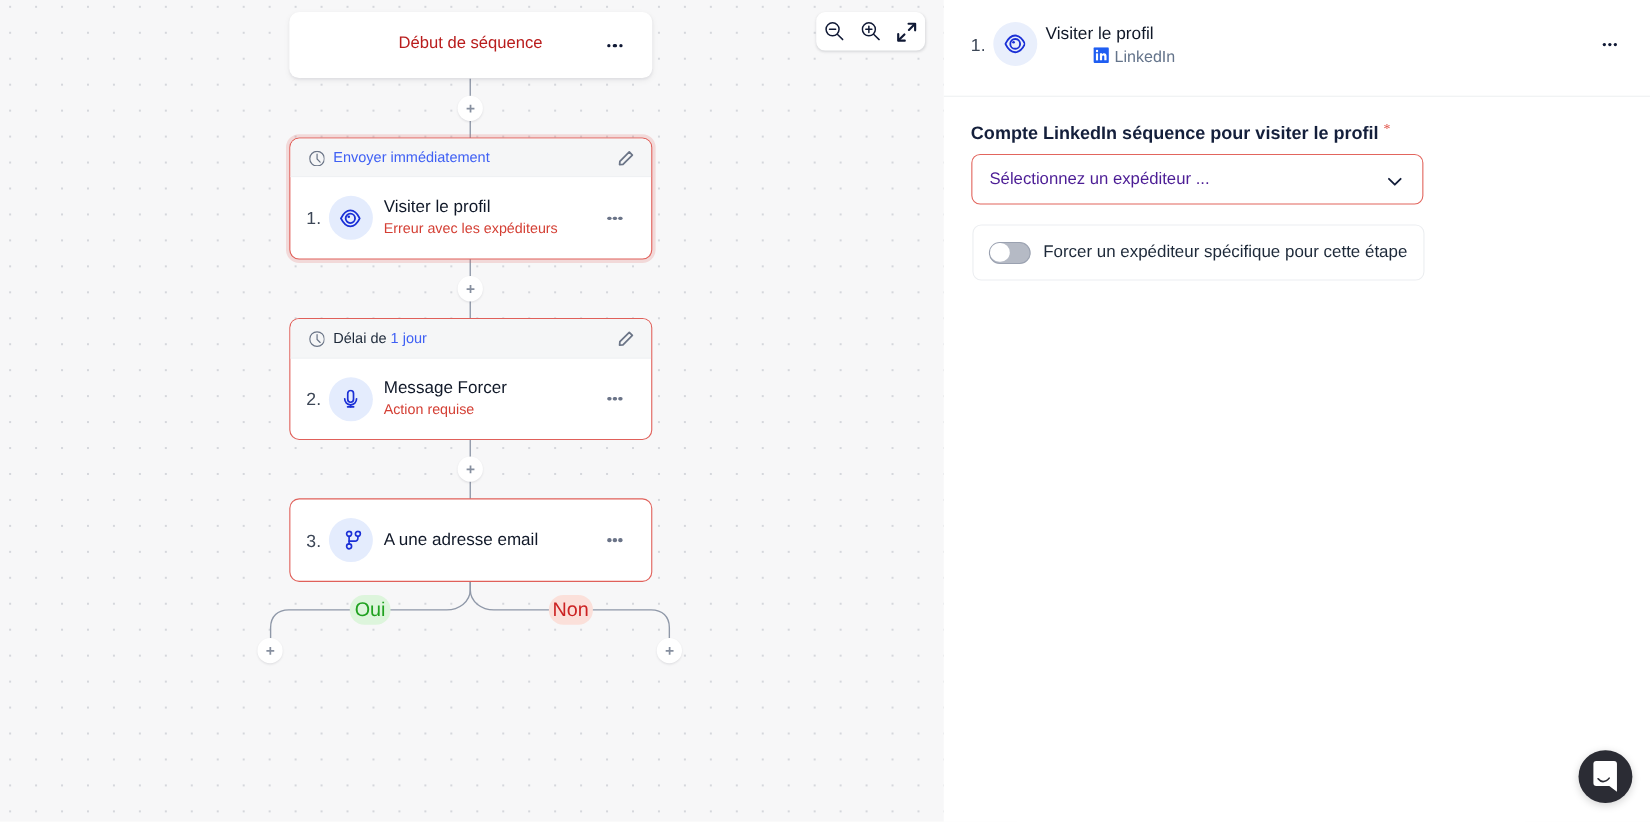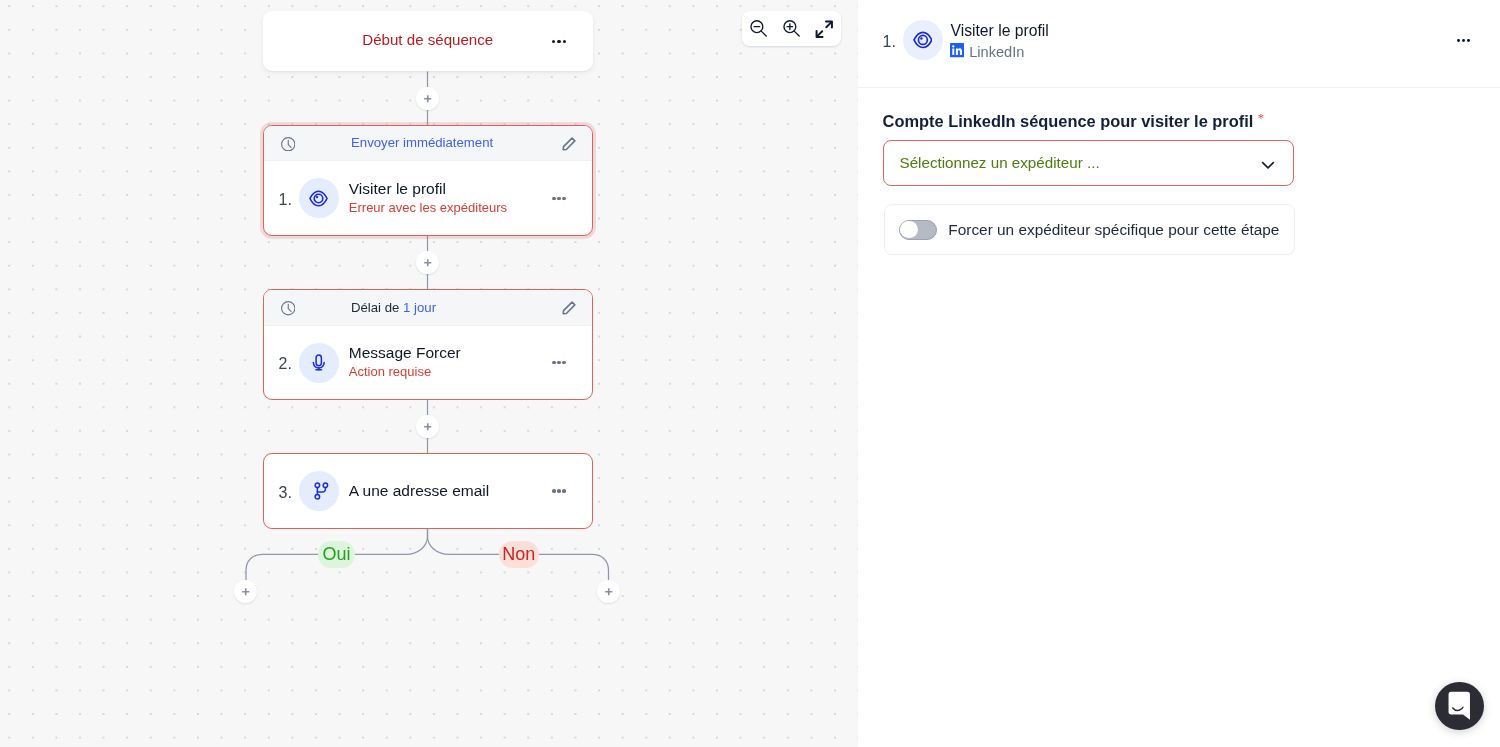--- a/index.html
+++ b/index.html
@@ -17,21 +17,21 @@
   .node{position:absolute;box-sizing:border-box;}
 
   .start-card{left:263px;top:11.2px;width:329.5px;height:60.3px;border-radius:9px;background:#fff;
     box-shadow:0 1px 2px rgba(16,24,40,.05), 0 2px 6px rgba(16,24,40,.05);}
   .start-title{position:absolute;left:0;right:0;top:-1.4px;height:60.3px;display:flex;align-items:center;justify-content:center;color:#b91c1c;font-size:15.1px;}
   .start-card .kebab{position:absolute;left:288.9px;top:28.7px;}
 
   .step-card{left:262.5px;width:330px;background:#fff;border:1px solid #e0605a;border-radius:9px;overflow:hidden;}
   .step-card.selected{box-shadow:0 0 0 3px rgba(226,101,93,.2);}
   .card-head{height:35.4px;background:#f5f6f7;border-bottom:1px solid #eff1f3;display:flex;align-items:center;
-    padding:0 14px 0 17px;box-sizing:border-box;gap:48px;}
+    padding:0 14px 0 17px;box-sizing:border-box;}
   .card-head-text{font-size:13.2px;color:#3f60f4;margin-left:8px;flex:1;}
   .card-head-text .muted{color:#1d2939;}
   .card-body{display:flex;align-items:center;padding:0 25.5px 0 15px;box-sizing:border-box;}
   .idx{font-size:16px;color:#3c4656;width:20.3px;line-height:13px;position:relative;top:1.4px;}
   .avatar{width:40px;height:40px;border-radius:50%;background:#e4ecfd;display:flex;align-items:center;justify-content:center;flex:0 0 40px;}
   .labels{margin-left:10px;flex:1;position:relative;top:-0.5px;}
   .lbl-title{font-size:15.5px;color:#101828;line-height:18px;}
   .lbl-sub{font-size:13px;color:#d43f34;line-height:16px;margin-top:2px;}
   .kebab{display:flex;align-items:center;}
   .kebab i{width:3.7px;height:3.7px;border-radius:50%;background:#6b7488;display:block;}
@@ -52,31 +52,31 @@
     box-shadow:0 1px 3px rgba(16,24,40,.08),0 1px 2px rgba(16,24,40,.06);}
   .zoombar svg{position:absolute;top:9.9px;}
 
   
   .panel{position:absolute;left:858px;top:0;width:642px;height:747px;background:#fff;box-sizing:border-box;}
   .panel-head{height:87.5px;box-sizing:border-box;border-bottom:1px solid #eef0f2;position:relative;}
   .p-idx{position:absolute;left:24.6px;top:35.2px;font-size:16px;color:#3c4656;line-height:13px;}
   .p-avatar{position:absolute;left:44.6px;top:20.4px;width:40px;height:40px;border-radius:50%;background:#e9effc;display:flex;align-items:center;justify-content:center;}
   .p-labels{position:absolute;left:92.5px;top:21.5px;}
   .p-title{font-size:15.7px;color:#101828;line-height:18px;}
-  .p-sub{display:flex;align-items:flex-start;margin-top:2.6px;height:15px;}
+  .p-sub{display:flex;align-items:flex-start;margin-top:2.6px;height:15px;margin-left:44px;}
   .p-sub-text{font-size:14.6px;color:#64748b;margin-left:5px;line-height:15px;position:relative;top:3.2px;}
   .p-kebab i{width:2.9px;height:2.9px;border-radius:50%;background:#101935;display:block;}
   .p-kebab{display:flex;gap:2.2px;position:absolute;left:598.9px;top:39.1px;}
 
   .form{position:absolute;left:0;top:87.5px;width:642px;}
   .f-label{position:absolute;left:24.6px;top:24.3px;font-size:16.4px;font-weight:bold;color:#141f3b;line-height:18px;white-space:nowrap;}
   .f-label .req{color:#e04a3f;font-size:12.5px;font-family:"Liberation Serif",serif;font-weight:normal;position:relative;top:-5.2px;margin-left:4.4px;}
   .select{position:absolute;left:25px;top:52px;width:411px;height:46.5px;box-sizing:border-box;border:1px solid #e2655d;border-radius:8px;
     display:flex;align-items:center;padding:0 15.5px;}
-  .select span{flex:1;color:#4d7c0f;font-size:15.2px;}
+  .select span{flex:1;color:#4c1d95;font-size:15.2px;}
   .togglebox{position:absolute;left:25.5px;top:116.7px;width:411px;height:51px;box-sizing:border-box;border:1px solid #eceef1;border-radius:8px;
     display:flex;align-items:center;padding:0 14.3px;}
   .toggle{width:38px;height:20.3px;border-radius:10.2px;background:#b5bac5;border:1px solid #9aa1b0;box-sizing:border-box;position:relative;flex:0 0 38px;}
   .toggle .knob{position:absolute;left:0.4px;top:0.4px;width:17.4px;height:17.4px;border-radius:50%;background:#fff;}
   .togglebox span{margin-left:11.5px;font-size:15.4px;color:#1d2939;white-space:nowrap;}
 
   
   .intercom{position:absolute;left:1435px;top:681.5px;width:49px;height:48.5px;border-radius:50%;background:#2b2c34;
     display:flex;align-items:center;justify-content:center;box-shadow:0 2px 8px rgba(0,0,0,.18);}
 </style>

